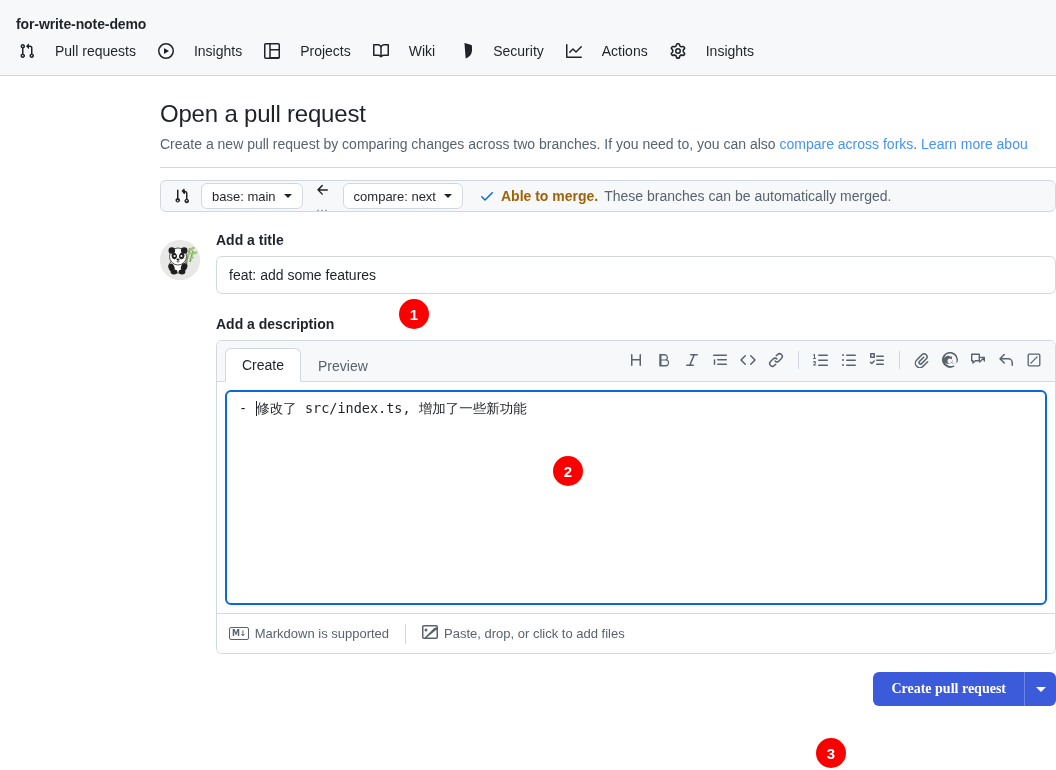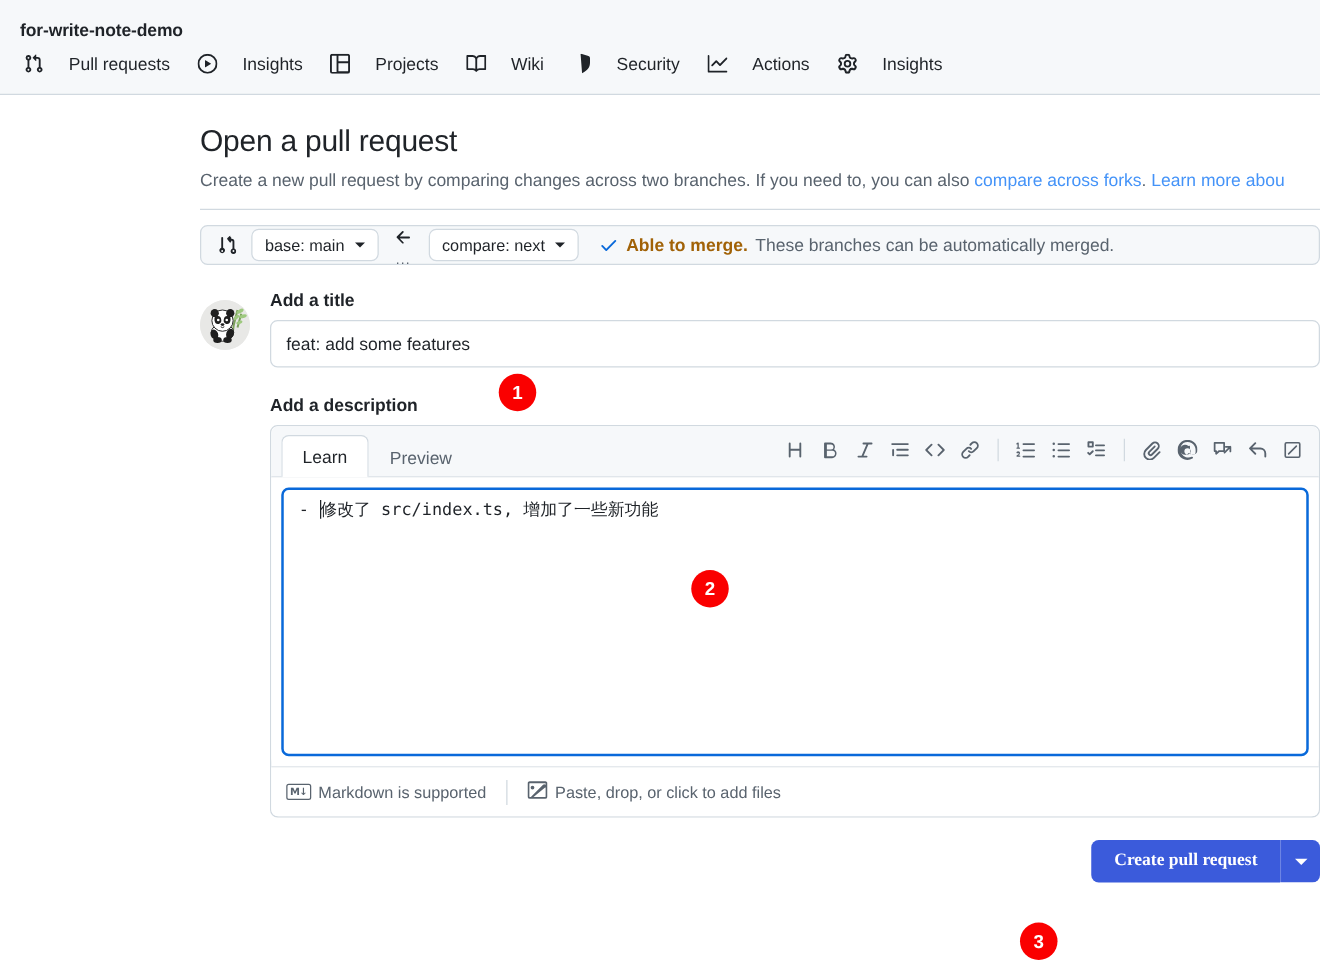--- a/index.html
+++ b/index.html
@@ -527,21 +527,21 @@
         <input class="title-input" type="text" value="feat: add some features" style="">
       </div>
     </div>
 
     <div class="desc-wrap">
       <div class="desc-label">Add a description</div>
 
       <div class="comment-box">
         <div class="comment-head">
           <div class="tabs">
-            <div class="tab active">Learn</div>
+            <div class="tab active">Create</div>
             <div class="tab">Preview</div>
           </div>
 
           <div class="toolbar">
             <div class="tb-group">
               <div class="tb-btn">
                 <svg width="16" height="16" viewBox="0 0 16 16" fill="currentColor">
                     <path d="M3.75 2a.75.75 0 0 1 .75.75V7h7V2.75a.75.75 0 0 1 1.5 0v10.5a.75.75 0 0 1-1.5 0V8.5h-7v4.75a.75.75 0 0 1-1.5 0V2.75A.75.75 0 0 1 3.75 2Z"></path>
                   </svg>
               </div>

